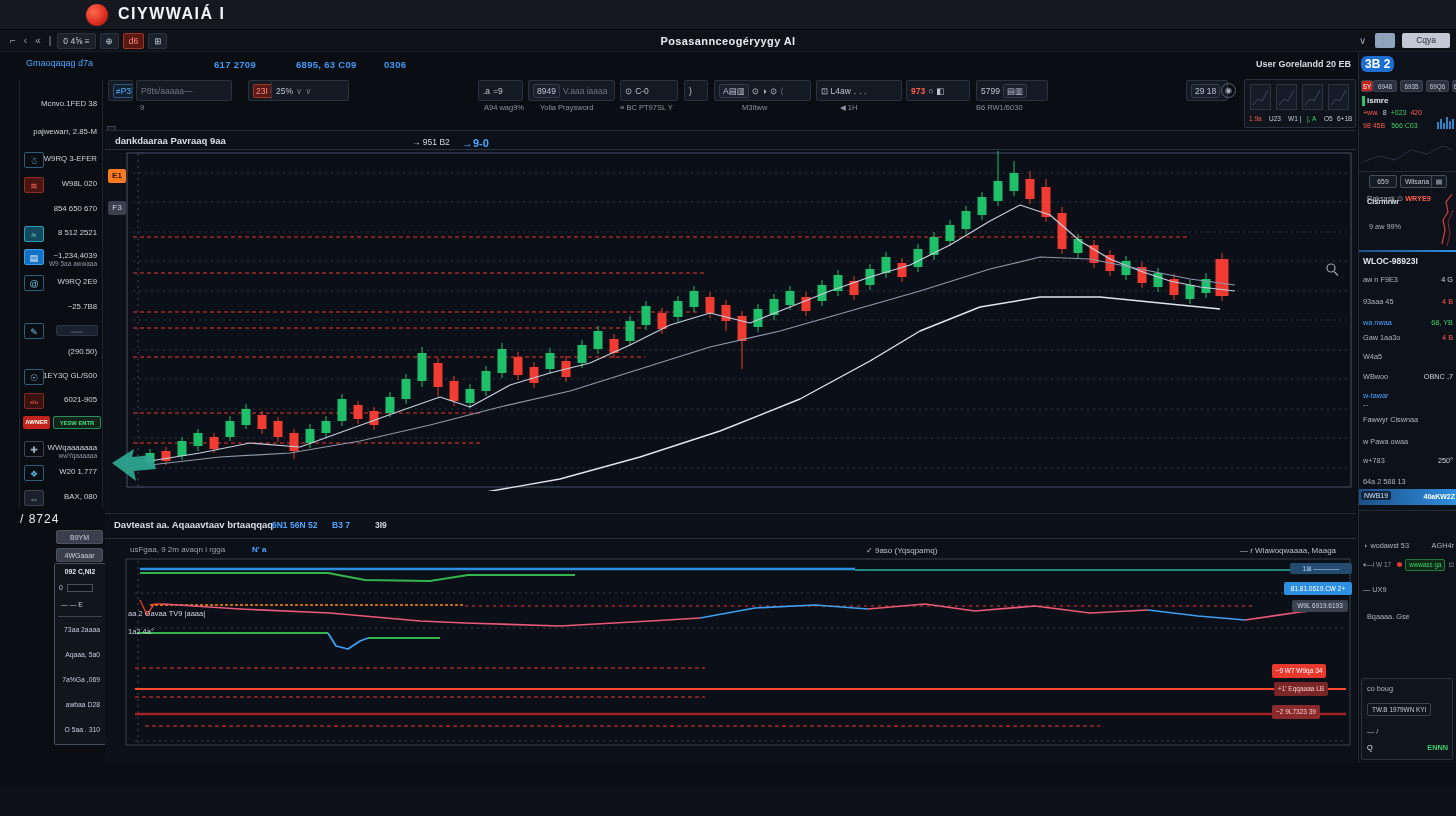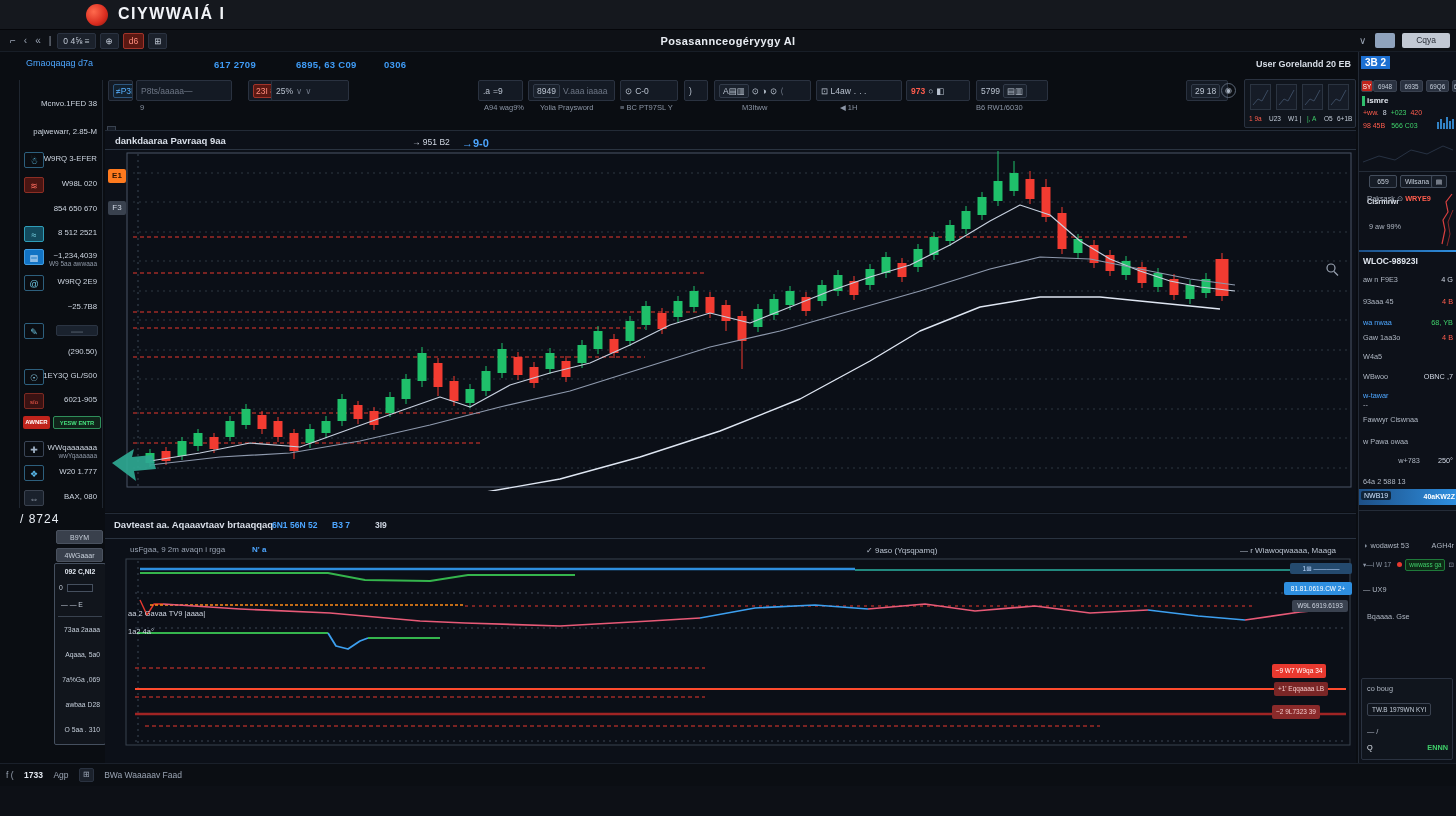--- a/index.html
+++ b/index.html
@@ -63,21 +63,21 @@
 .sub-panel{position:absolute;left:105px;top:513px;width:1251px;height:250px;background:#0c1018;border-top:1px solid #232b37}
 .sp-title{position:absolute;left:9px;top:5px;font-size:9.5px;color:#d8dee8;font-weight:bold}
 .sp-val{position:absolute;top:6px;font-size:8.5px;font-weight:bold}
 .sp-div{position:absolute;left:0;top:24px;width:100%;height:1px;background:#2a3340}
 .sp-row2l{position:absolute;left:25px;top:31px;font-size:8px;color:#98a2b2}
 .sp-row2b{position:absolute;left:147px;top:31px;font-size:8px;color:#4da6ff;font-weight:bold}
 .sp-row2m{position:absolute;left:761px;top:32px;font-size:8px;color:#b9c2cf}
 .sp-row2r{position:absolute;left:1135px;top:32px;font-size:8px;color:#b9c2cf}
 
 .right-panel{position:absolute;left:1358px;top:52px;width:98px;height:711px;background:#0d1119;border-left:1px solid #232a35}
-.rp-tag{position:absolute;left:2px;top:4px;background:#1c6fd1;color:#fff;font-size:10px;font-weight:bold;padding:1px 4px;border-radius:0}
+.rp-tag{position:absolute;left:2px;top:4px;background:#1c6fd1;color:#fff;font-size:12px;font-weight:bold;padding:1px 4px;border-radius:6px}
 .rp-chip{position:absolute;top:28px;height:12px;font-size:6.3px;text-align:center;line-height:11px;border-radius:2px;border:1px solid #3a4250;overflow:hidden}
 .rp-name{position:absolute;left:8px;top:44px;font-size:8px;font-weight:bold;color:#e3e8f0}
 .rp-mark{position:absolute;left:3px;top:44px;width:3px;height:10px;background:#2fbf6d}
 .rp-qrow{position:absolute;left:4px;font-size:7px;white-space:nowrap}
 .rp-div{position:absolute;left:0;width:100%;height:1px;background:#242c38}
 .rp-tab{position:absolute;top:123px;height:13px;border:1px solid #434d5c;color:#c3ccd8;font-size:6.8px;text-align:center;line-height:12px;background:#161c26;border-radius:2px}
 .rp-txt{position:absolute;font-size:7.3px;color:#aeb6c2;white-space:nowrap}
 .rp-blueline{position:absolute;left:0;top:198px;width:100%;height:2px;background:linear-gradient(90deg,#1d4f86,#2e8fe0)}
 .rp-sec{position:absolute;left:4px;top:204px;font-size:8.5px;font-weight:bold;color:#dfe5ee}
 .rp-row{position:absolute;left:4px;width:92px;font-size:7.3px;color:#aeb6c2;white-space:nowrap}
@@ -581,42 +581,35 @@
       <div class="rp-row" style="top: 223px; color: rgb(174, 182, 194);"><span>aw n F9E3</span><span class="r" style="color: rgb(207, 214, 226);">4 G</span></div>
       <div class="rp-row" style="top: 245px; color: rgb(174, 182, 194);"><span>93aaa 45</span><span class="r" style="color: rgb(255, 93, 77);">4 B</span></div>
       <div class="rp-row" style="top: 266px; color: rgb(77, 166, 255);"><span>wa nwaa</span><span class="r" style="color: rgb(63, 208, 106);">68, YB</span></div>
       <div class="rp-row" style="top: 281px; color: rgb(174, 182, 194);"><span>Gaw 1aa3o</span><span class="r" style="color: rgb(255, 93, 77);">4 B</span></div>
       <div class="rp-row" style="top: 300px; color: rgb(174, 182, 194);"><span>W4a5</span></div>
       <div class="rp-row" style="top: 320px; color: rgb(174, 182, 194);"><span>WBwoo</span><span class="r" style="color: rgb(207, 214, 226);">OBNC ,7</span></div>
       <div class="rp-row" style="top: 339px; color: rgb(77, 166, 255);"><span>w-tawar</span></div>
       <div class="rp-row" style="top: 348px; color: rgb(174, 182, 194);"><span>--</span></div>
       <div class="rp-row" style="top: 363px; color: rgb(174, 182, 194);"><span>Fawwyr Ciswnaa</span></div>
       <div class="rp-row" style="top: 385px; color: rgb(174, 182, 194);"><span>w Pawa owaa</span></div>
-      <div class="rp-row" style="top: 404px; color: rgb(174, 182, 194); text-align: center;"><span>w+783</span><span class="r" style="color: rgb(207, 214, 226);">250°</span></div>
+      <div class="rp-row" style="top: 404px; color: rgb(174, 182, 194);"><span>w+783</span><span class="r" style="color: rgb(207, 214, 226);">250°</span></div>
       <div class="rp-row" style="top: 425px; color: rgb(174, 182, 194);"><span>64a 2 588 13</span></div>
       <div class="rp-progress">
         <span class="rp-prog-chip">NWB19</span>
         <span class="rp-prog-r">40aKW2Z</span>
       </div>
       <div class="rp-div" style="top: 458px;"></div>
       <div class="rp-txt" style="left: 4px; top: 489px;"><span style="margin-right: 3px; color: rgb(143, 153, 168);">◑</span><span>wodawst 53</span></div>
       <div class="rp-txt" style="right: -4px; top: 489px;">AGH4r 6</div>
       <div class="rp-txt" style="left: 4px; top: 507px;"><span style="margin-right: 3px; color: rgb(143, 153, 168); font-size: 6.5px;">▾—i W 17</span><span style="display: inline-block; width: 5px; height: 5px; border-radius: 50%; background: rgb(232, 57, 47); margin: 0px 3px;"></span><span class="rp-badge-green">wwwass ga</span><span style="margin-left: 3px; color: rgb(143, 153, 168); font-size: 6.5px;">⊡ 8</span></div>
       <div class="rp-txt" style="left: 4px; top: 533px;">— UX9</div>
       <div class="rp-txt" style="left: 8px; top: 560px;">Bqaaaa. Gse</div>
       <div class="rp-box">
         <div class="rp-txt" style="left: 5px; top: 5px;">co boug</div>
         <div class="rp-box-chip">TW.B 1979WN KYI</div>
         <div class="rp-txt" style="left: 5px; top: 48px;">— /</div>
         <div class="rp-txt" style="left: 5px; top: 64px; color: rgb(223, 229, 238);">Q</div>
         <div class="rp-txt" style="right: 4px; top: 64px; color: rgb(63, 208, 106); font-weight: bold;">ENNN</div>
       </div>
     </div>
 
-  <div class="statusbar">
-    <span class="stat">f (</span>
-    <span class="stat strong">1733</span>
-    <span class="stat">Agp</span>
-    <span class="stat chip">⊞</span>
-    <span class="stat">BWa Waaaaav Faad</span>
-  </div>
   <div class="bottom-band"></div>
 </div>
 
 </body></html>

